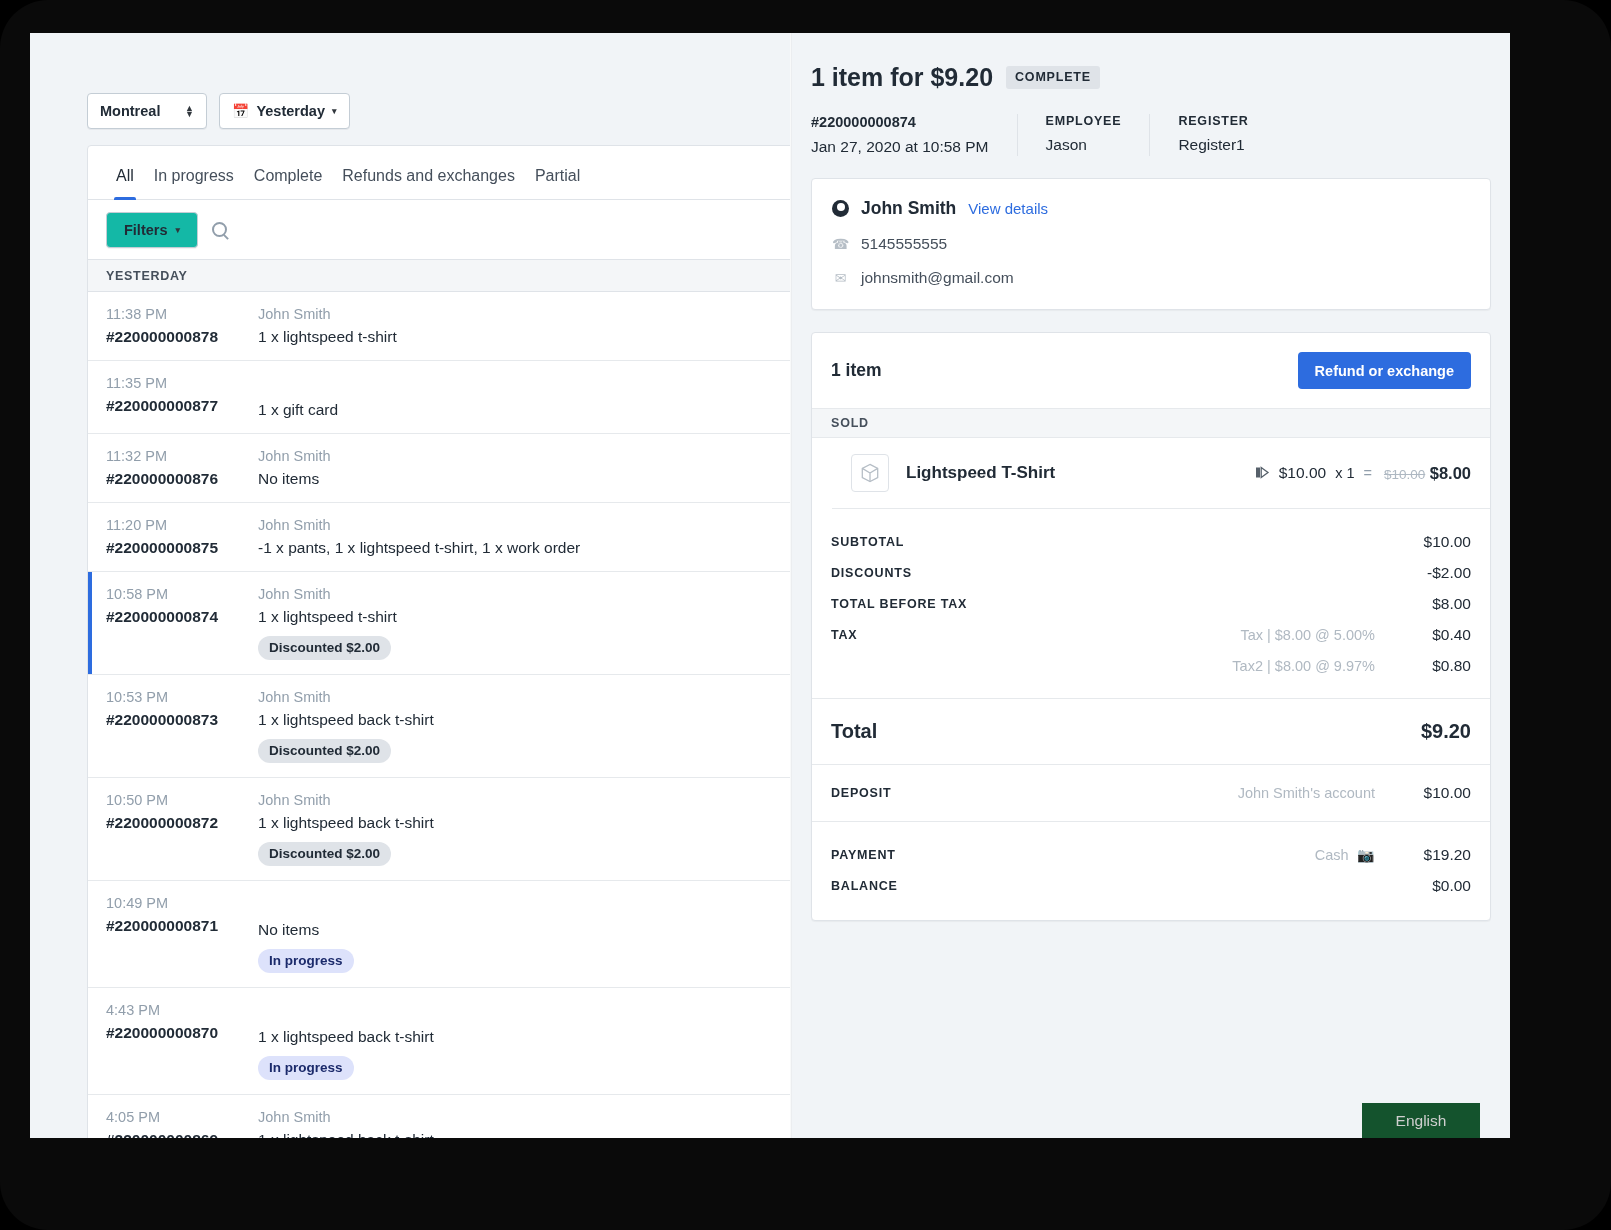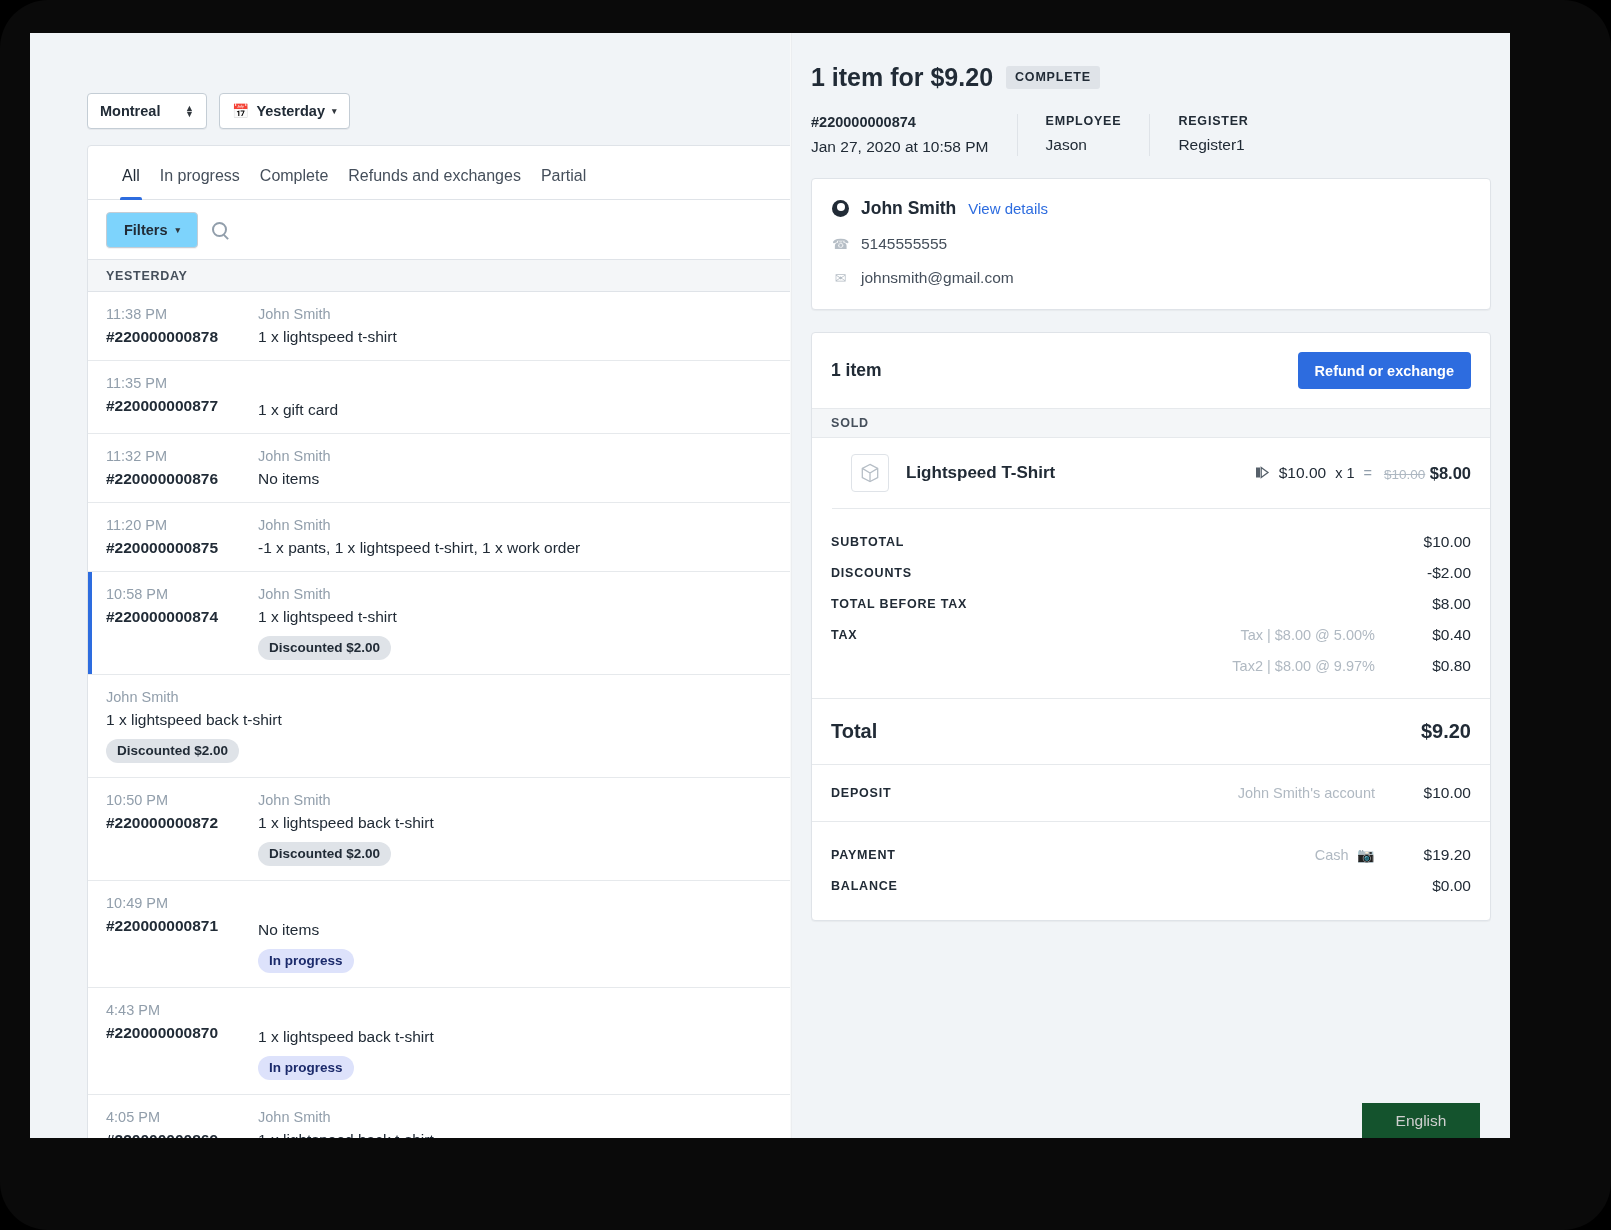--- a/index.html
+++ b/index.html
@@ -67,21 +67,21 @@
     width: 740px; min-height: 994px;
     background: #fff;
     border: 1px solid #dfe3e8;
     border-top-left-radius: 4px;
     border-bottom-left-radius: 4px;
   }
 
   #tabs {
     display: flex; align-items: flex-end;
     height: 54px;
-    padding: 0 24px;
+    padding: 0 18px;
     border-bottom: 1px solid #dfe3e8;
   }
   .tab {
     position: relative;
     padding: 0 10px 14px 10px;
     font-size: 16px; color: #454f5b;
     cursor: pointer;
     white-space: nowrap;
   }
   .tab.active { color: #212b36; }
@@ -91,21 +91,21 @@
     background: #2d6cdf; border-radius: 2px 2px 0 0;
   }
 
   #search-row {
     display: flex; align-items: center;
     height: 60px; padding: 0 0 0 18px;
     border-bottom: 1px solid #dfe3e8;
   }
   #filters-btn {
     height: 36px; min-width: 92px;
-    background: #7dd3fc; border: 1px solid #c4cdd5; border-radius: 4px;
+    background: #14b8a6; border: 1px solid #c4cdd5; border-radius: 4px;
     display: flex; align-items: center; justify-content: center; gap: 8px;
     font-size: 14.5px; font-weight: 600; color: #212b36;
     box-shadow: 0 1px 0 rgba(22,29,37,0.05);
     cursor: pointer;
   }
   #search-wrap {
     flex: 1; display: flex; align-items: center; gap: 9px;
     padding-left: 14px; height: 100%;
   }
   .search-glass {
@@ -408,20 +408,24 @@
               </div>
             </div>
             <div class="sale-row selected">
               <div class="sale-left">
                 <div class="sale-time">10:58 PM</div>
                 <div class="sale-id">#220000000874</div>
               </div>
               <div><div class="sale-sub">John Smith</div><div class="sale-items">1 x lightspeed t-shirt</div><div class="badge discount">Discounted $2.00</div></div>
             </div>
             <div class="sale-row">
+              <div class="sale-left">
+                <div class="sale-time">10:53 PM</div>
+                <div class="sale-id">#220000000873</div>
+              </div>
               <div><div class="sale-sub">John Smith</div><div class="sale-items">1 x lightspeed back t-shirt</div><div class="badge discount">Discounted $2.00</div></div>
             </div>
             <div class="sale-row">
               <div class="sale-left">
                 <div class="sale-time">10:50 PM</div>
                 <div class="sale-id">#220000000872</div>
               </div>
               <div><div class="sale-sub">John Smith</div><div class="sale-items">1 x lightspeed back t-shirt</div><div class="badge discount">Discounted $2.00</div></div>
             </div>
             <div class="sale-row">

